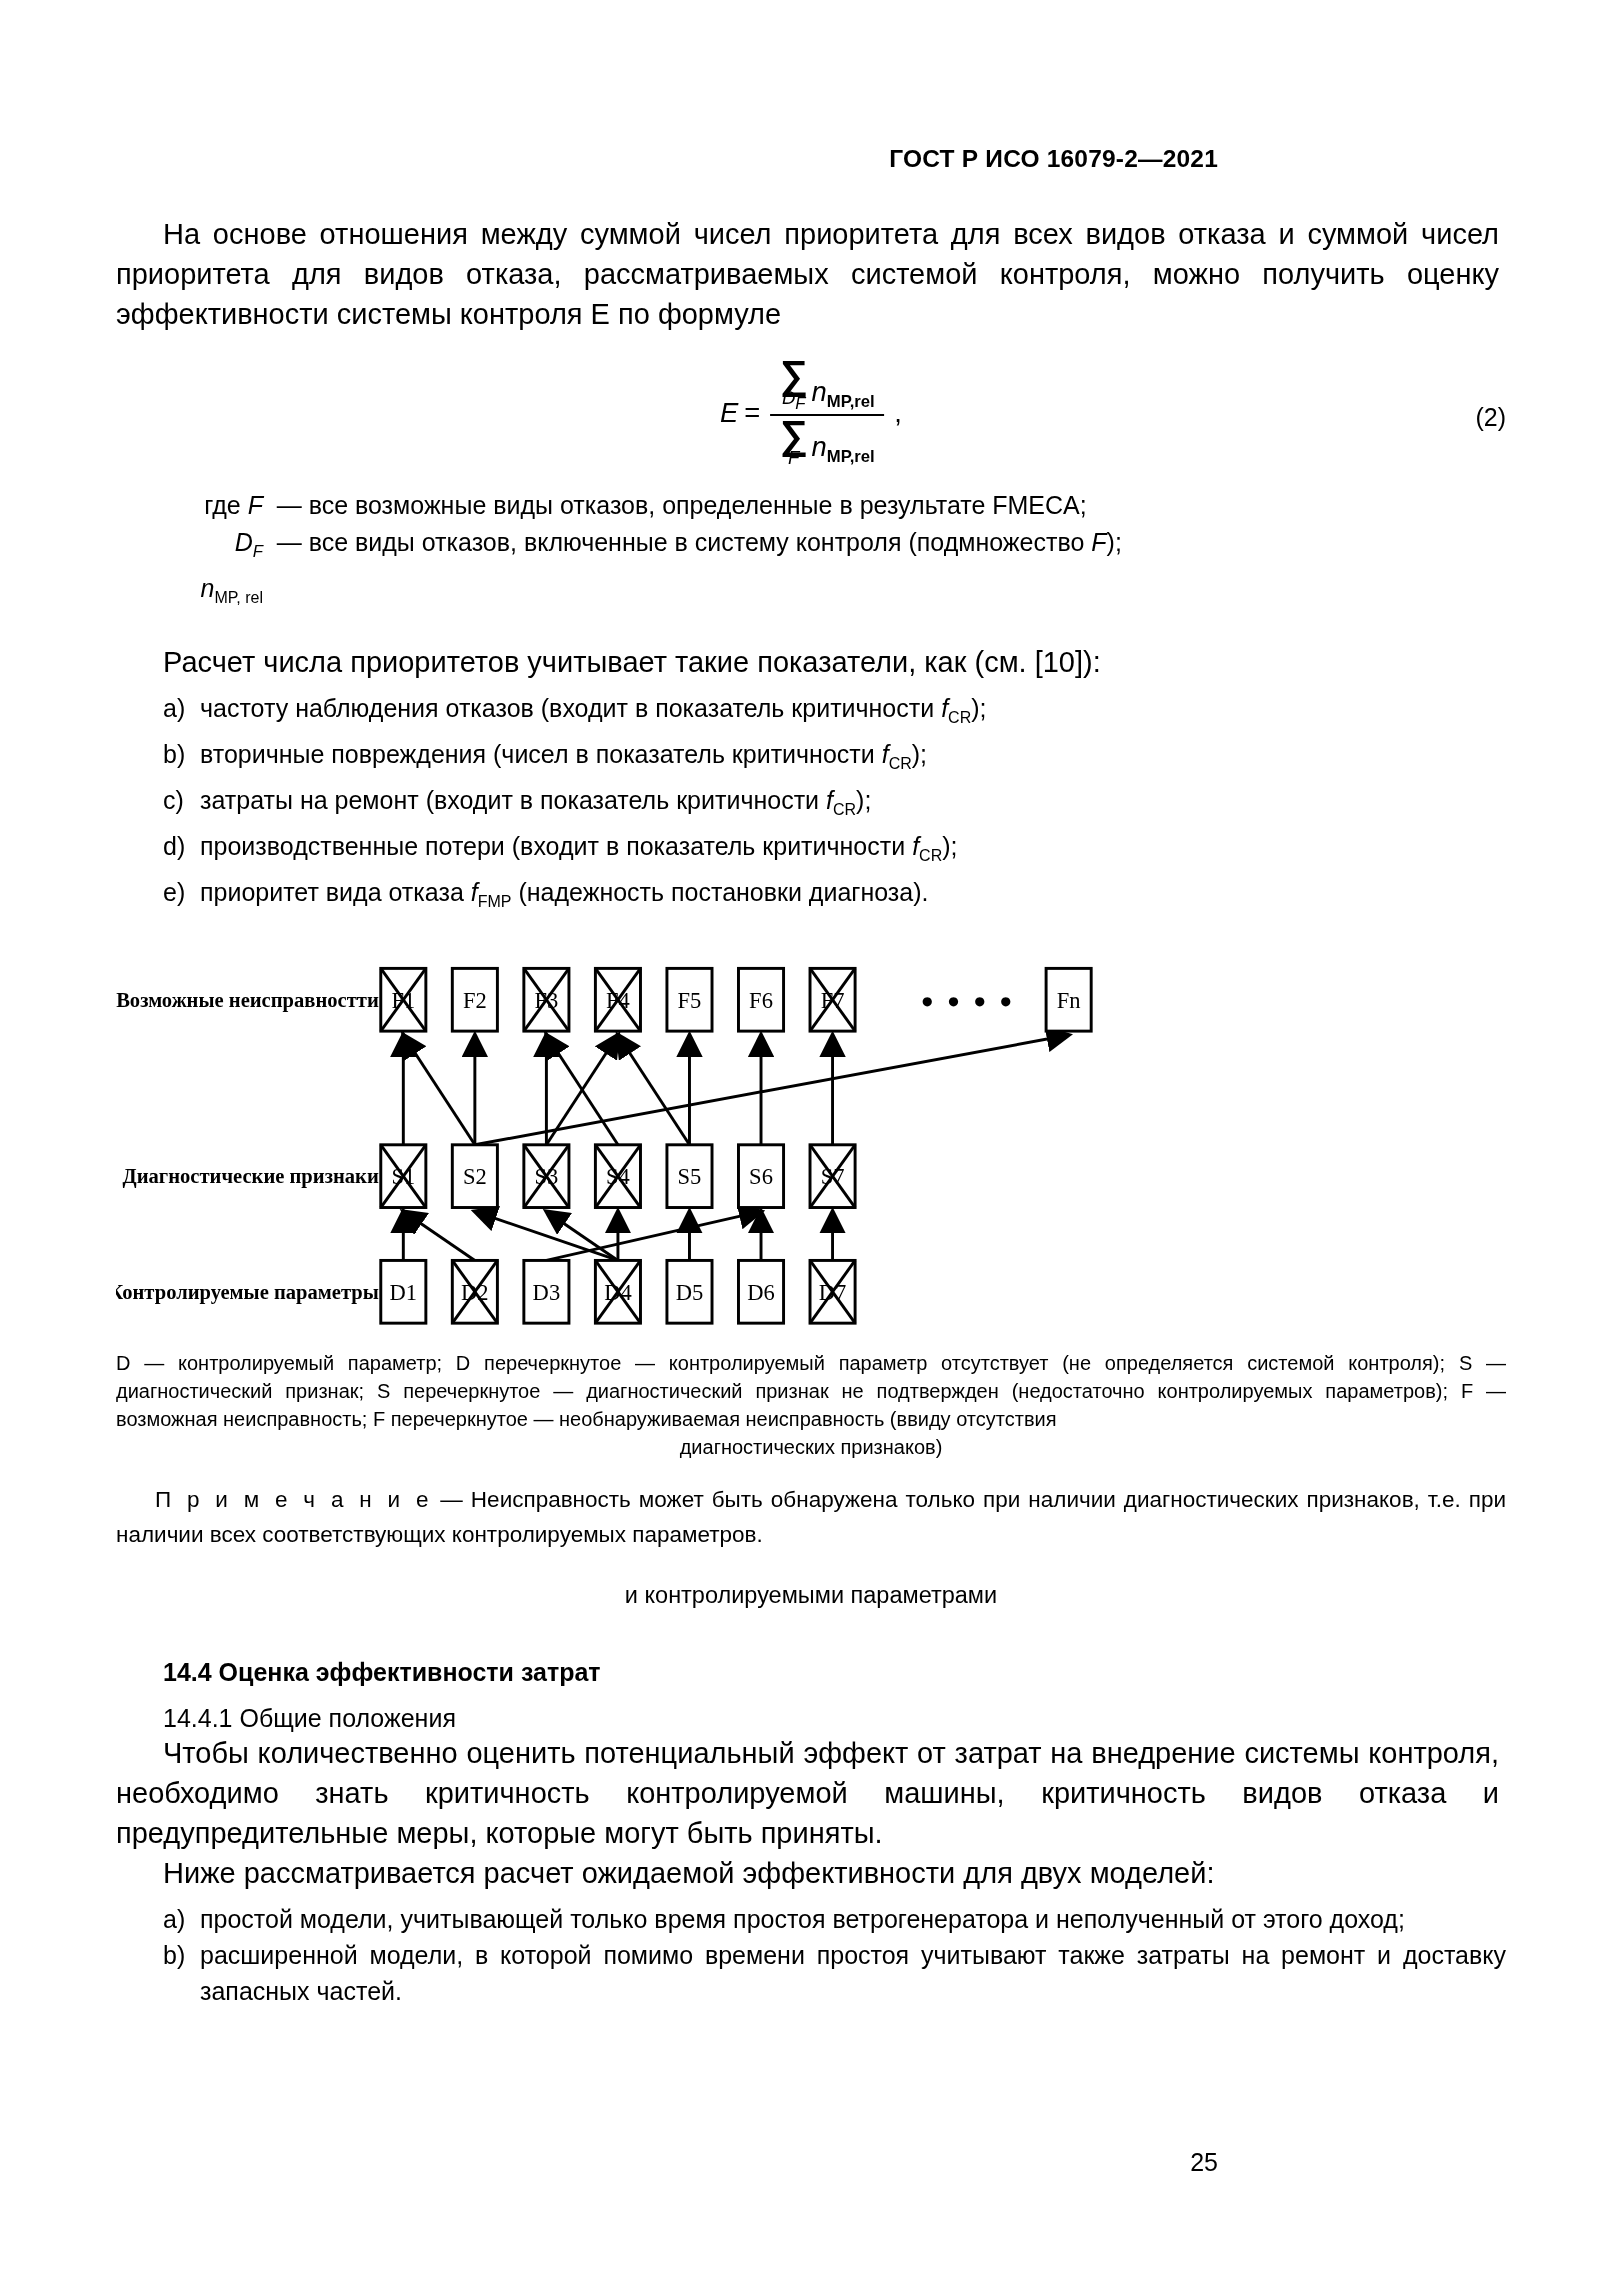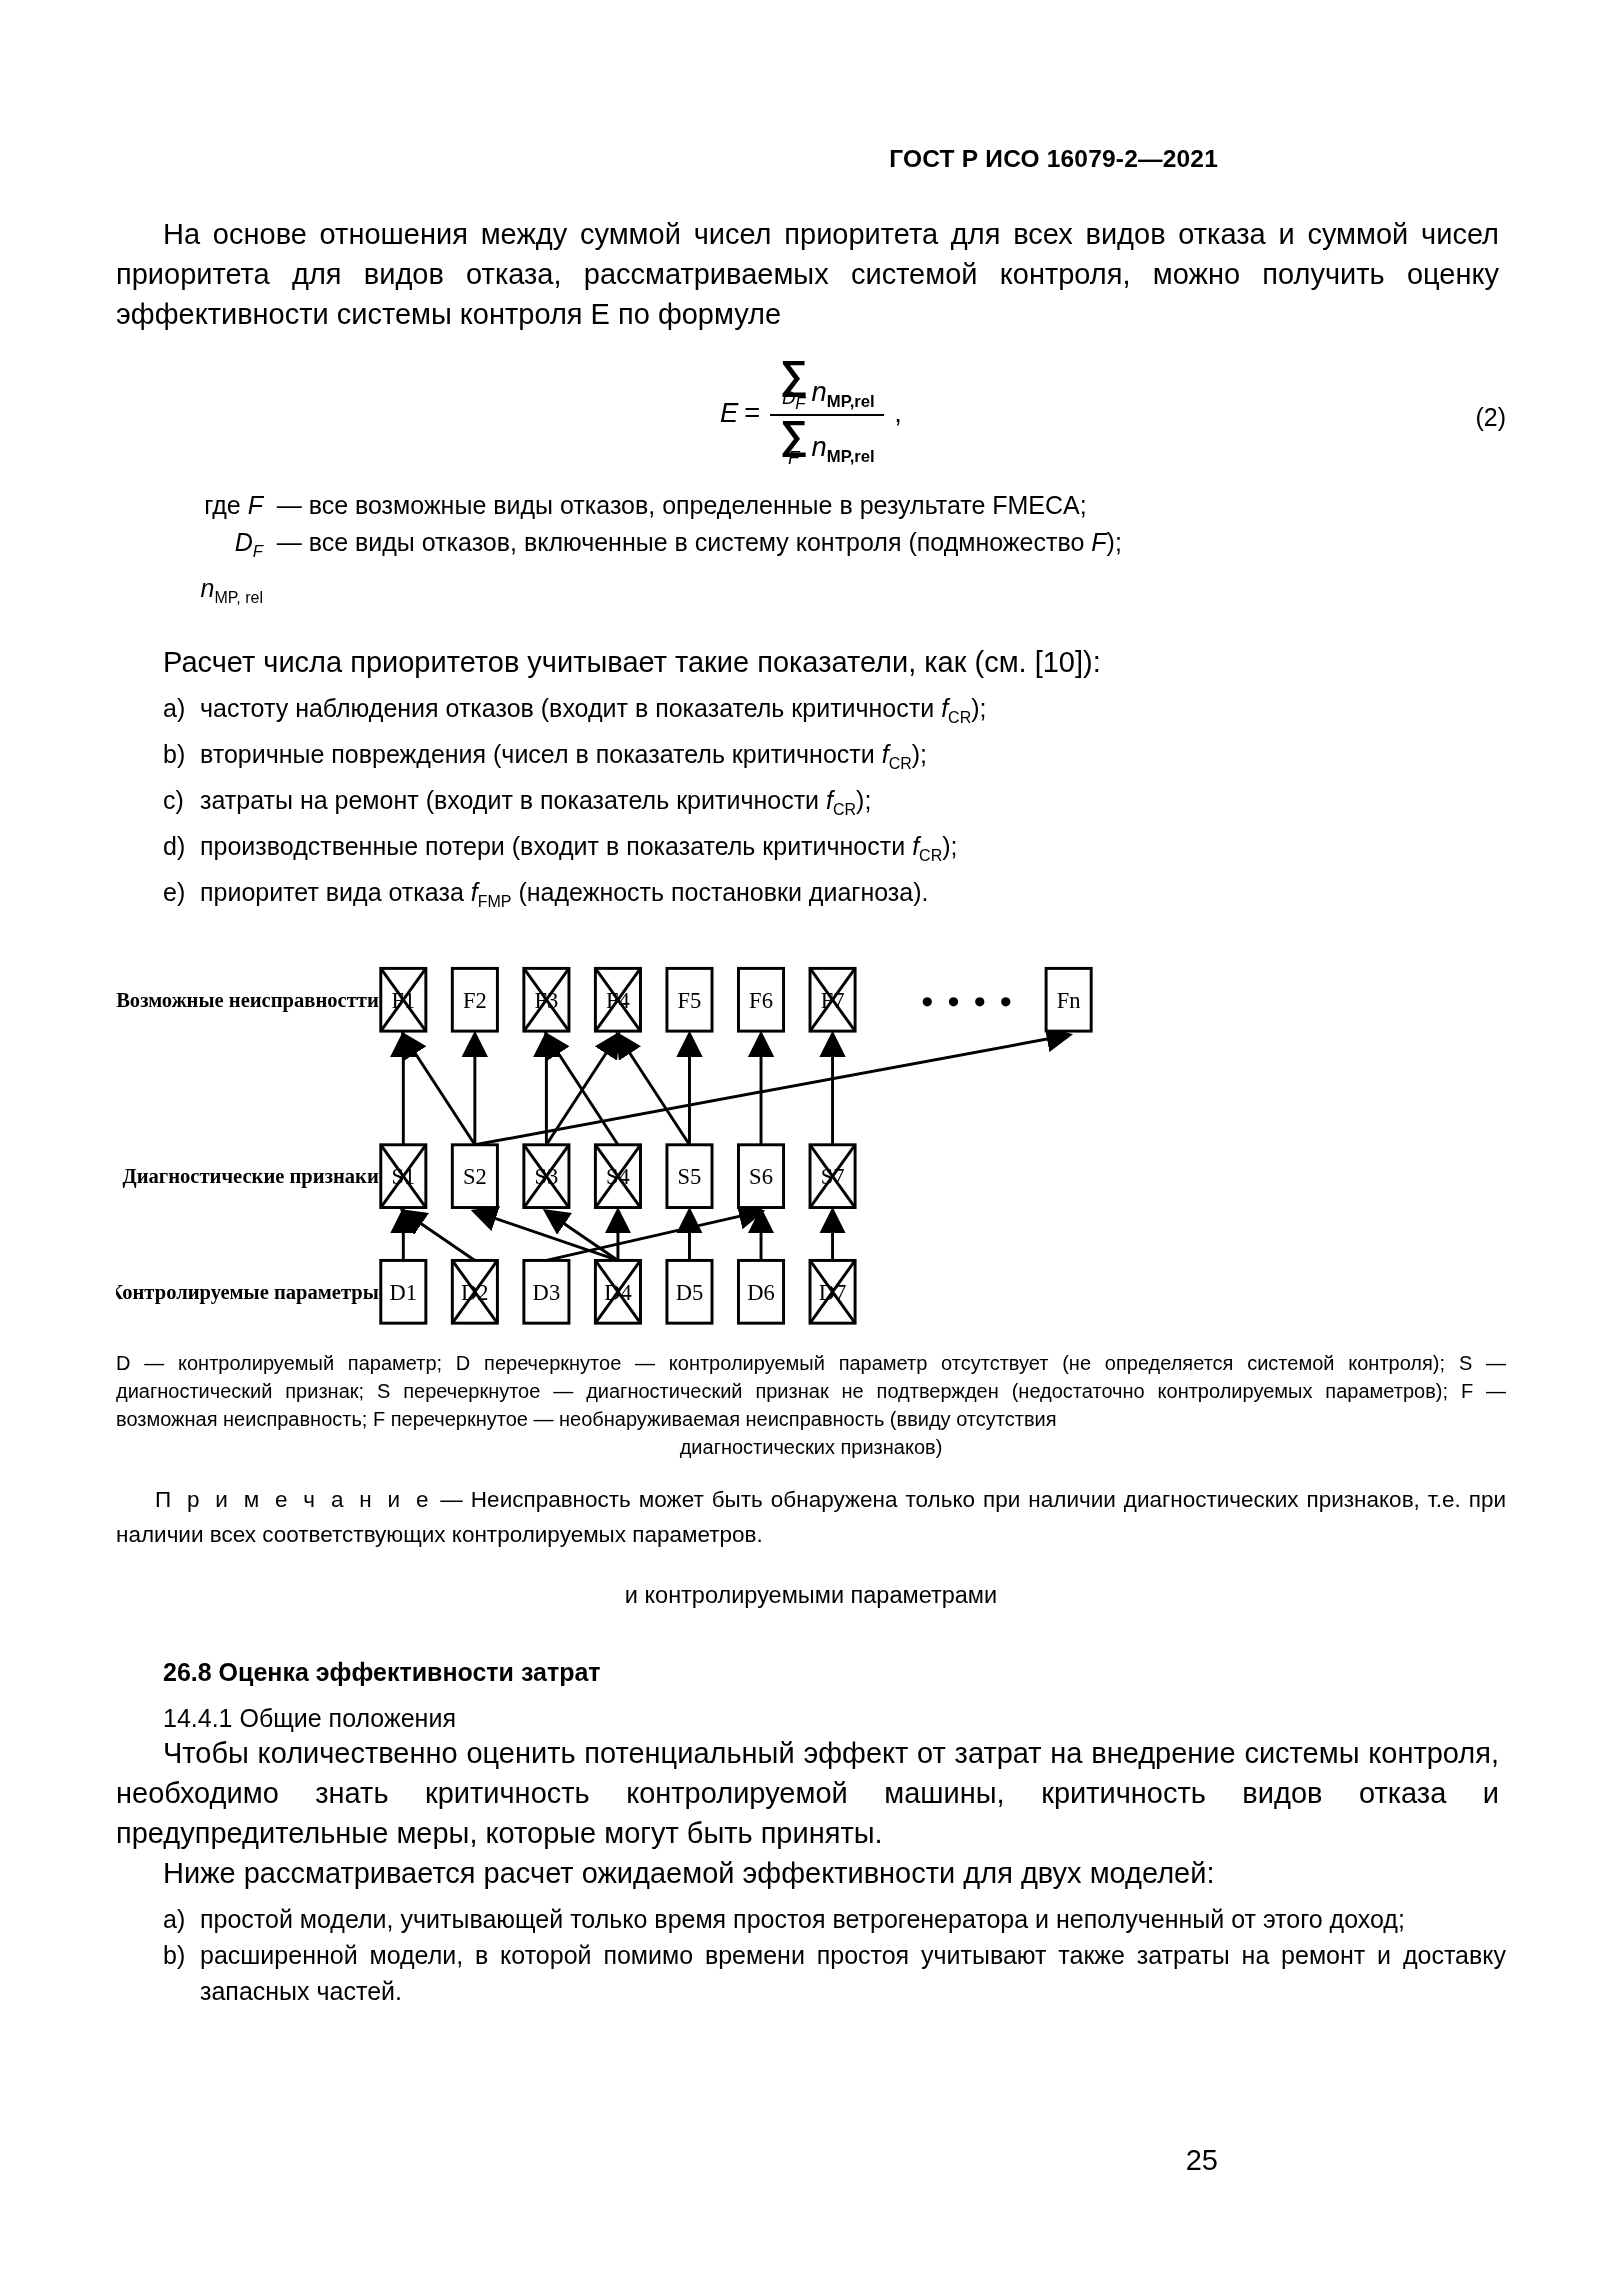--- a/index.html
+++ b/index.html
@@ -127,21 +127,21 @@
   h3.sec {
     font-size:25px;
     font-weight:normal;
     margin:17px 0 0 0;
     padding-left:47px;
   }
   .afterhead { margin-top:3.9px; }
   .pagenum {
     position:absolute;
     right:157px; bottom:116px;
-    font-size:29px;
+    font-size:25px;
   }
   svg text { font-family:"Liberation Serif", serif; }
 </style>
 </head>
 <body>
 
 <div class="page">
 
   <div class="header">ГОСТ Р ИСО 16079-2—2021</div>
 
@@ -373,21 +373,21 @@
     </div>
 
     <p class="note">
       <span style="display:inline-block;width:39px;"></span><span class="sp">П р и м е ч а н и е</span> <span>— Неисправность может быть обнаружена только при наличии диагностических признаков, т.е. при наличии всех соответствующих контролируемых параметров.</span>
     </p>
 
     <div class="figcaption">
       <div>и контролируемыми параметрами</div>
     </div>
 
-    <h2 class="sec">26.8 Оценка эффективности затрат</h2>
+    <h2 class="sec">14.4 Оценка эффективности затрат</h2>
 
     <h3 class="sec">14.4.1 Общие положения</h3>
 
     <p class="body indent afterhead">Чтобы количественно оценить потенциальный эффект от затрат на внедрение системы контроля, необходимо знать критичность контролируемой машины, критичность видов отказа и предупредительные меры, которые могут быть приняты.</p>
     <p class="body indent">Ниже рассматривается расчет ожидаемой эффективности для двух моделей:</p>
 
     <div class="listblock">
       <div class="listitem" style="padding-left:0;">
         <span class="mk" style="width:84px;padding-left:47px;box-sizing:border-box;">a)</span>
         <span style="flex:1;text-align:justify;">простой модели, учитывающей только время простоя ветрогенератора и неполученный от этого доход;</span>

